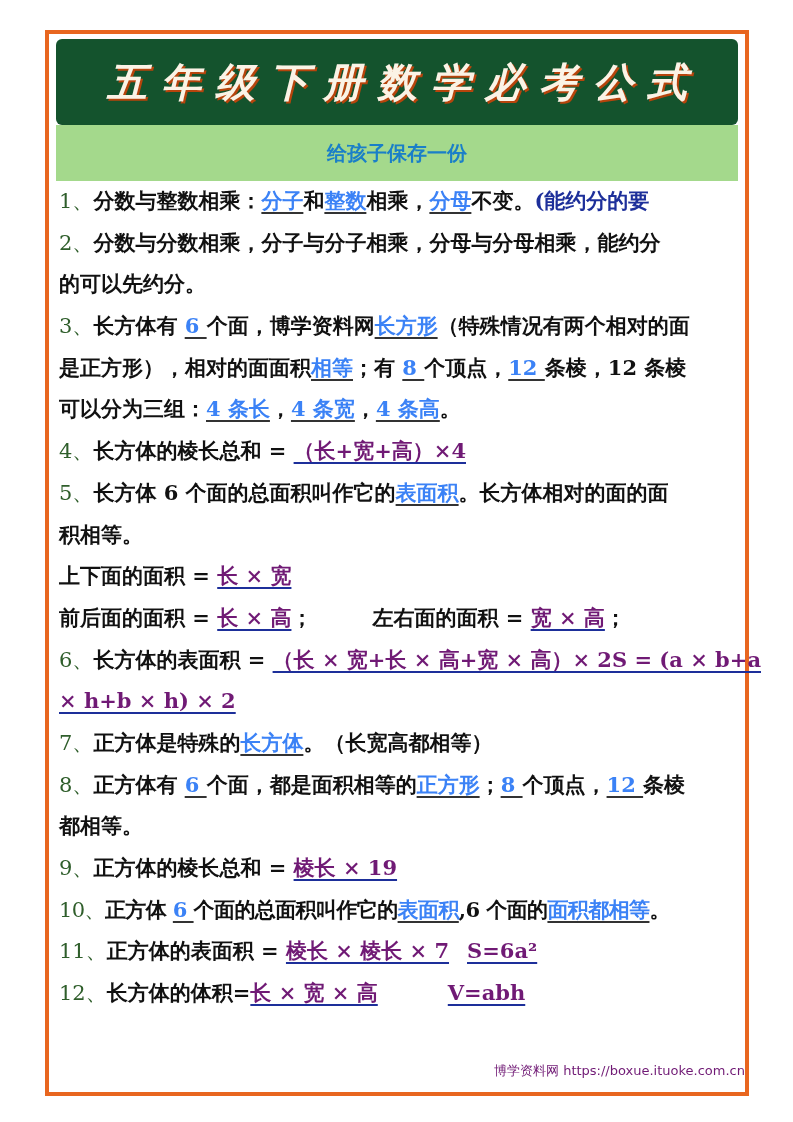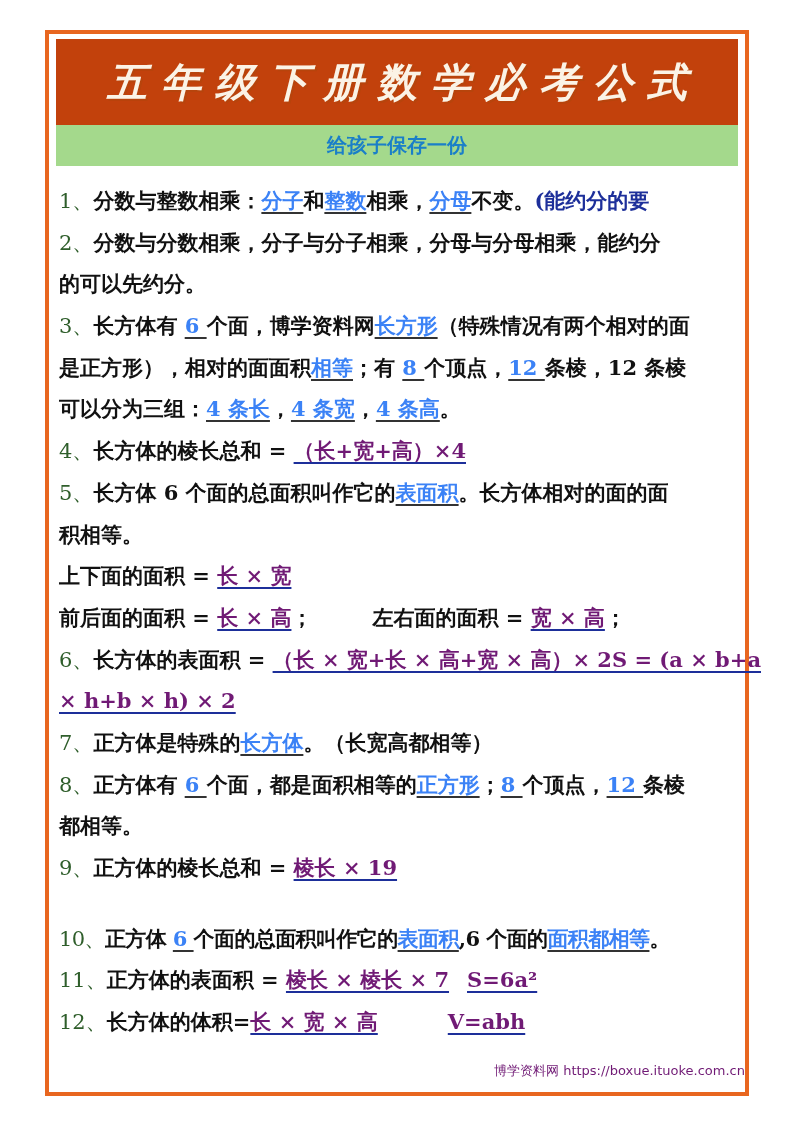--- a/index.html
+++ b/index.html
@@ -6,31 +6,31 @@
   body {
     width: 793px; height: 1122px; background: #ffffff; position: relative; overflow: hidden;
     font-family: "DejaVu Serif", "Liberation Serif", serif;
   }
   .frame {
     position: absolute; left: 45px; top: 30px; width: 696px; height: 1058px;
     border: 4px solid #e8661f; background: #ffffff;
   }
   .header {
     position: absolute; left: 7px; top: 5px; right: 7px; height: 86px;
-    background: #c2410c;
-    display: flex; align-items: center; justify-content: center;
+    background: #14532d;
+    display: flex; align-items: center; justify-content: center; border-radius: 6px;
   }
   .title {
     color: #fbf3e6; font-size: 40px; letter-spacing: 14px; font-weight: bold;
     font-family: "DejaVu Serif", serif; font-style: italic;
     text-shadow: 2px 2px 0 #b7440c;
     margin-left: 14px;
   }
   .subband {
-    position: absolute; left: 7px; right: 7px; top: 91px; height: 41px;
+    position: absolute; left: 7px; right: 7px; top: 91px; height: 56px;
     background: #a4d98c;
     display: flex; align-items: center; justify-content: center;
   }
   .subtitle {
     color: #1a7fc8; font-size: 20px; font-weight: bold;
     font-family: "DejaVu Sans", sans-serif;
   }
   .content {
     position: absolute; left: 10px; right: 8px; top: 146px;
     font-size: 21px; font-weight: bold; color: #111;
@@ -114,21 +114,21 @@
       <span class="num">8、</span><span>正方体有 </span><span class="red">6 </span><span>个面，都是面积相等的</span><span class="red">正方形</span><span>；</span><span class="red">8 </span><span>个顶点，</span><span class="red">12 </span><span>条棱</span>
     </div>
     <div class="line">
       <span>都相等。</span>
     </div>
 
     <div class="line">
       <span class="num">9、</span><span>正方体的棱长总和 = </span><span class="blue-u">棱长 × 19</span>
     </div>
 
-    <div class="line" style="letter-spacing:-0.6px;margin-top:29px;">
+    <div class="line" style="letter-spacing:-0.6px;">
       <span class="num">10、</span><span>正方体 </span><span class="red">6 </span><span>个面的总面积叫作它的</span><span class="red">表面积</span><span>,6 个面的</span><span class="red">面积都相等</span><span>。</span>
     </div>
 
     <div class="line">
       <span class="num">11、</span><span>正方体的表面积 = </span><span class="blue-u">棱长 × 棱长 × 7</span><span class="gap3"></span><span class="blue-u">S=6a²</span>
     </div>
 
     <div class="line">
       <span class="num">12、</span><span>长方体的体积=</span><span class="blue-u">长 × 宽 × 高</span><span class="gap2"></span><span class="blue-u">V=abh</span>
     </div>

